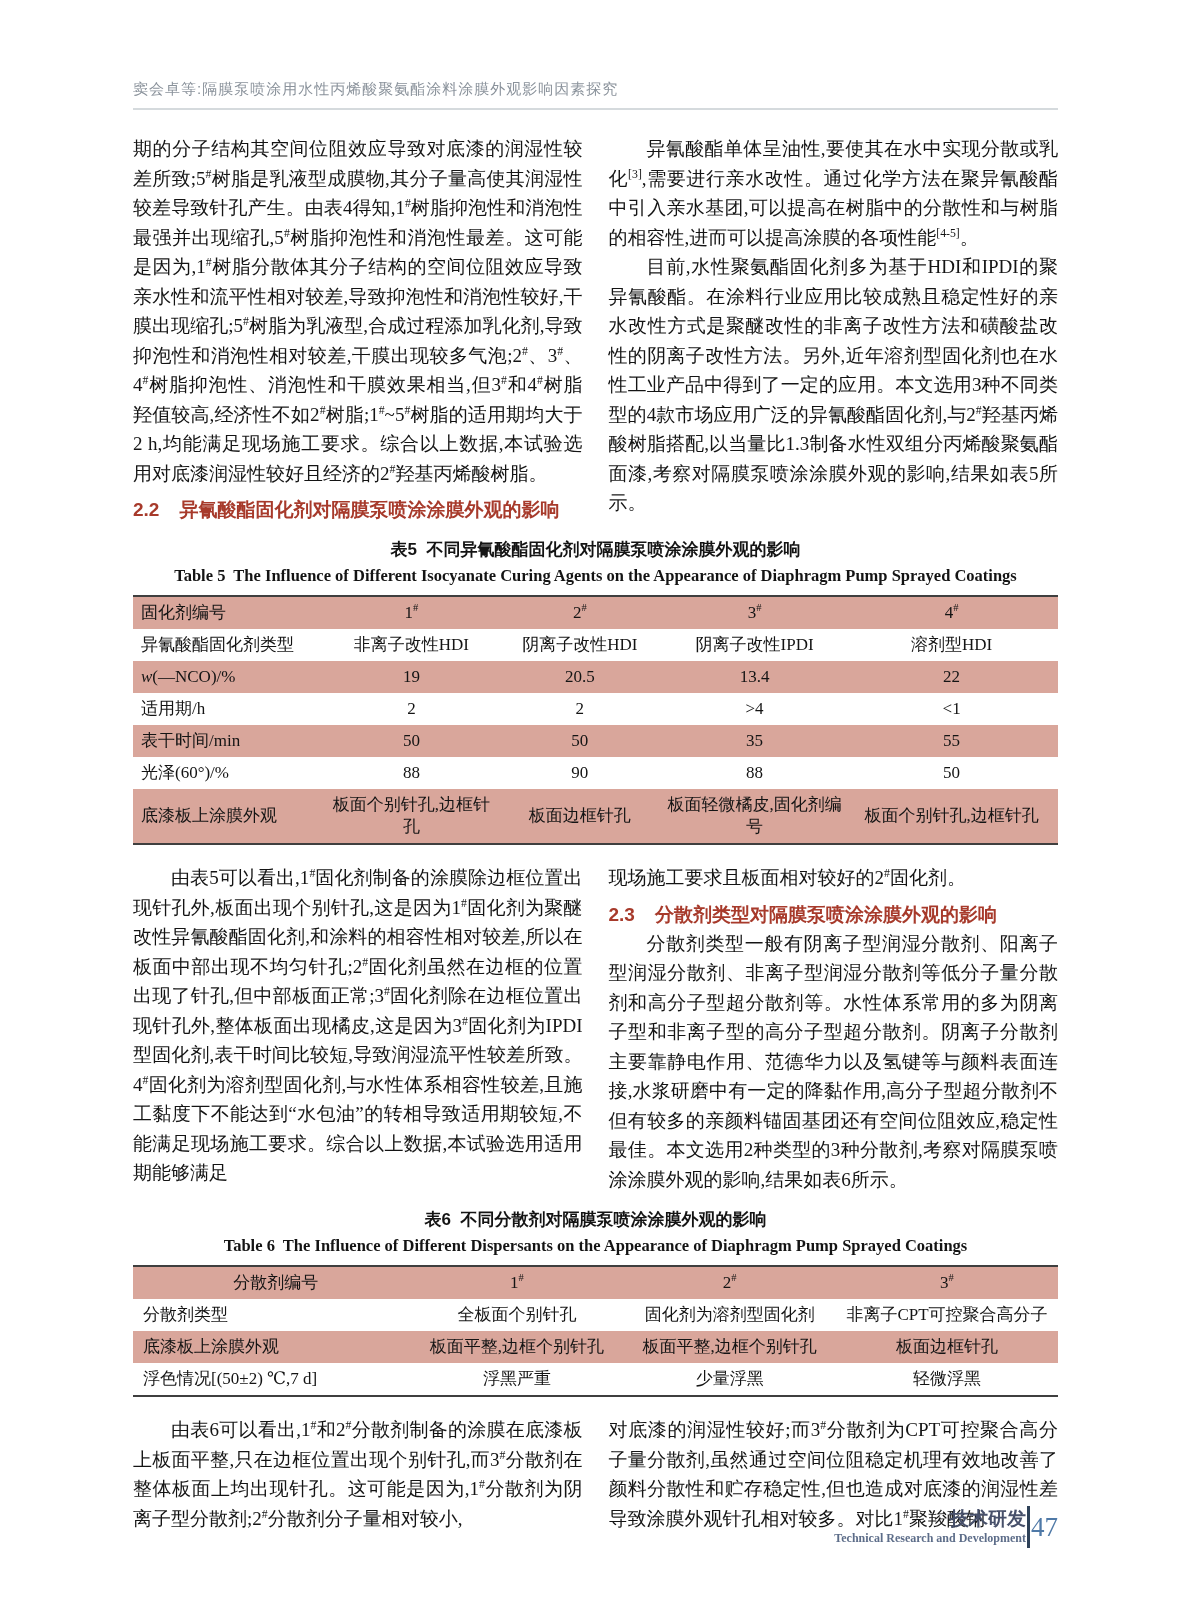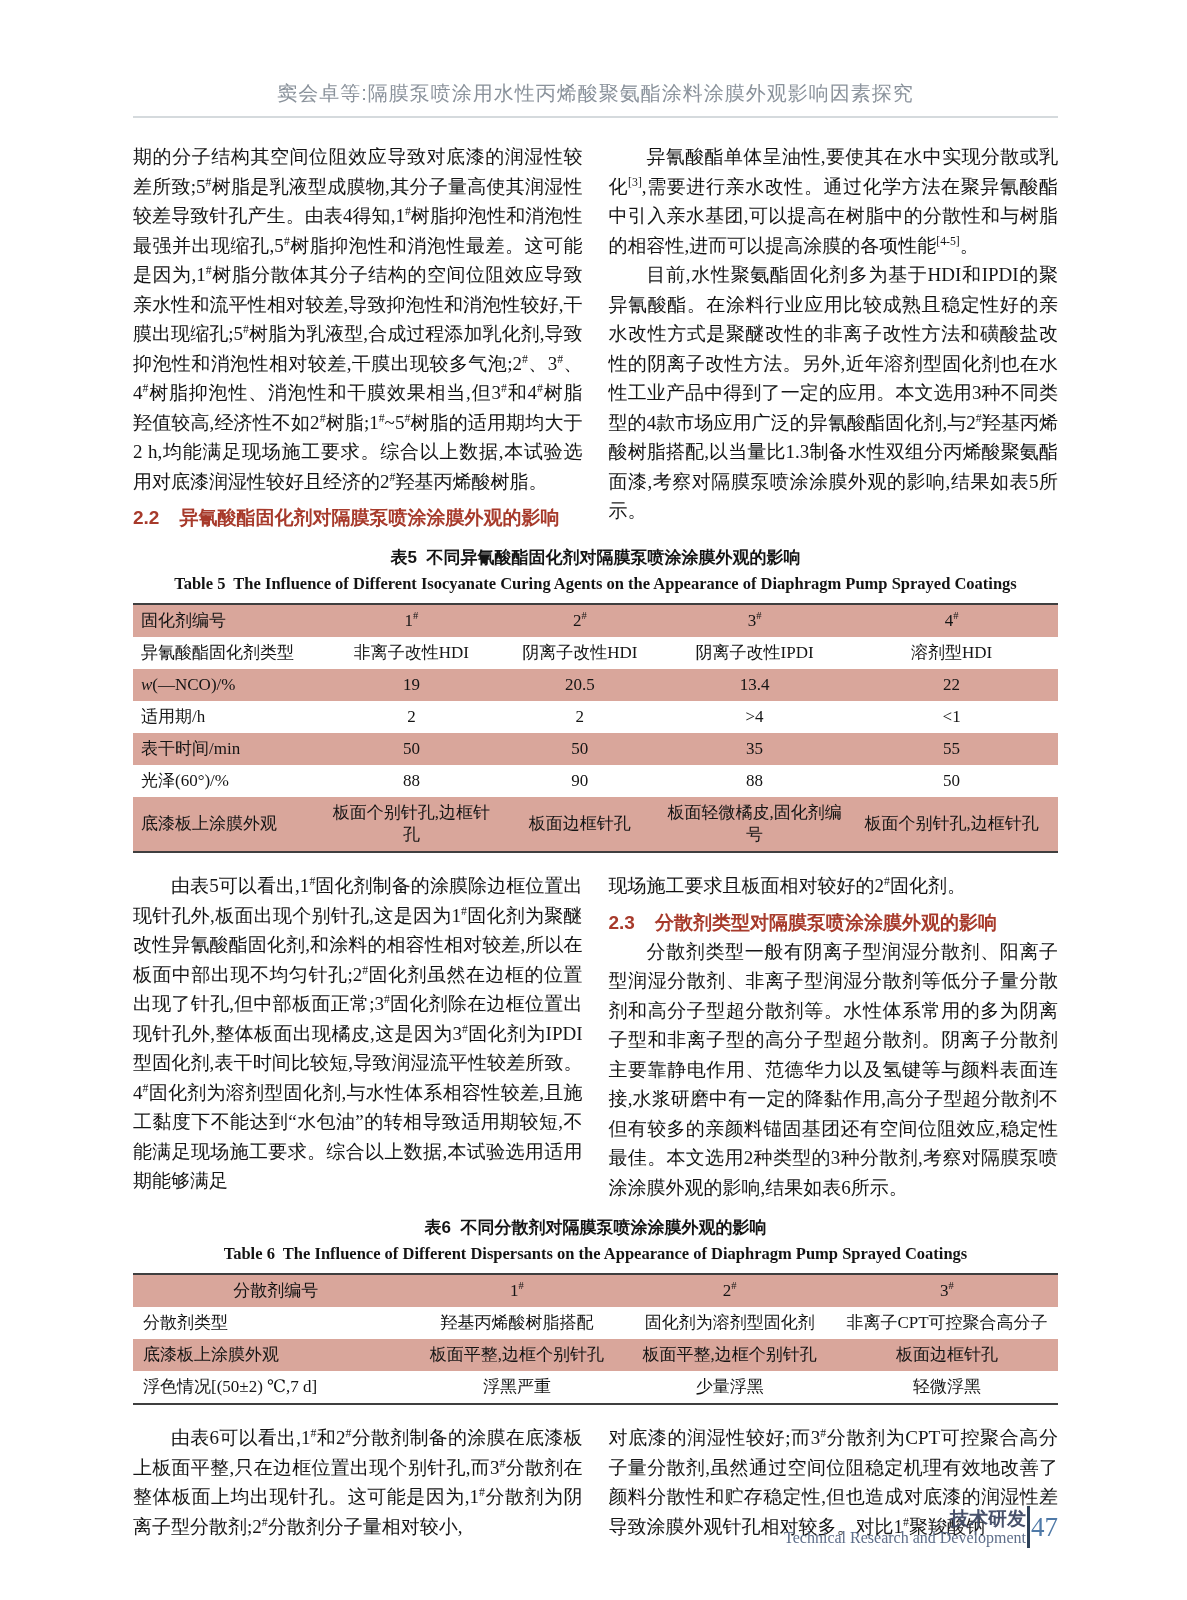--- a/index.html
+++ b/index.html
@@ -10,23 +10,23 @@
     background:#ffffff;
     box-sizing:border-box;
     padding:0 129px 0 133px;
     overflow:hidden;
     font-family:"Liberation Serif","DejaVu Serif",serif;
     color:#141414;
   }
   
   .pg-header { padding-top:80px; border-bottom:2px solid var(--rule_gray,#d5dadd); padding-bottom:9px; }
   .running-title {
-    text-align:center;
-    font-family:"Liberation Sans","DejaVu Sans",sans-serif;
-    font-size:20px; letter-spacing:1px;
+    text-align:left;
+    font-family:"Liberation Sans","DejaVu Sans",sans-serif;
+    font-size:15px; letter-spacing:1px;
     color:var(--title_gray,#8a929b);
   }
   
   .body { margin-top:24px; }
   .two-col { display:flex; gap:26px; }
   .col { flex:1 1 0; min-width:0; }
   .para {
     margin:0;
     font-size:19px; line-height:29.5px;
     text-align:justify;
@@ -70,21 +70,21 @@
     display:flex; align-items:center; gap:1px;
   }
   .footer-labels { text-align:right; }
   .footer-cn {
     font-family:"Liberation Sans","DejaVu Sans",sans-serif;
     font-weight:700; font-size:19px; line-height:22px;
     color:var(--footer_dark,#47506a);
   }
   .footer-en {
     font-family:"Liberation Serif","DejaVu Serif",serif;
-    font-weight:400; font-size:16px; line-height:16px;
+    font-weight:700; font-size:12px; line-height:16px;
     color:var(--footer_mid,#5d6d89);
   }
   .footer-bar { width:3px; height:42px; background:var(--footer_bar,#2e4158); }
   .footer-page {
     font-family:"Liberation Serif","DejaVu Serif",serif;
     font-size:27px; color:var(--page_blue,#4f79a7);
   }
 </style>
 </head>
 <body>
@@ -202,21 +202,21 @@
         </colgroup>
         <tbody>
             <tr class="shaded">
               <td class="lab">分散剂编号</td>
               <td>1<sup>#</sup></td>
               <td>2<sup>#</sup></td>
               <td>3<sup>#</sup></td>
             </tr>
             <tr>
               <td class="lab">分散剂类型</td>
-              <td>羟基丙烯酸树脂搭配</td>
+              <td>全板面个别针孔</td>
               <td>固化剂为溶剂型固化剂</td>
               <td>非离子CPT可控聚合高分子</td>
             </tr>
             <tr class="shaded">
               <td class="lab">底漆板上涂膜外观</td>
               <td>板面平整,边框个别针孔</td>
               <td>板面平整,边框个别针孔</td>
               <td>板面边框针孔</td>
             </tr>
             <tr>

